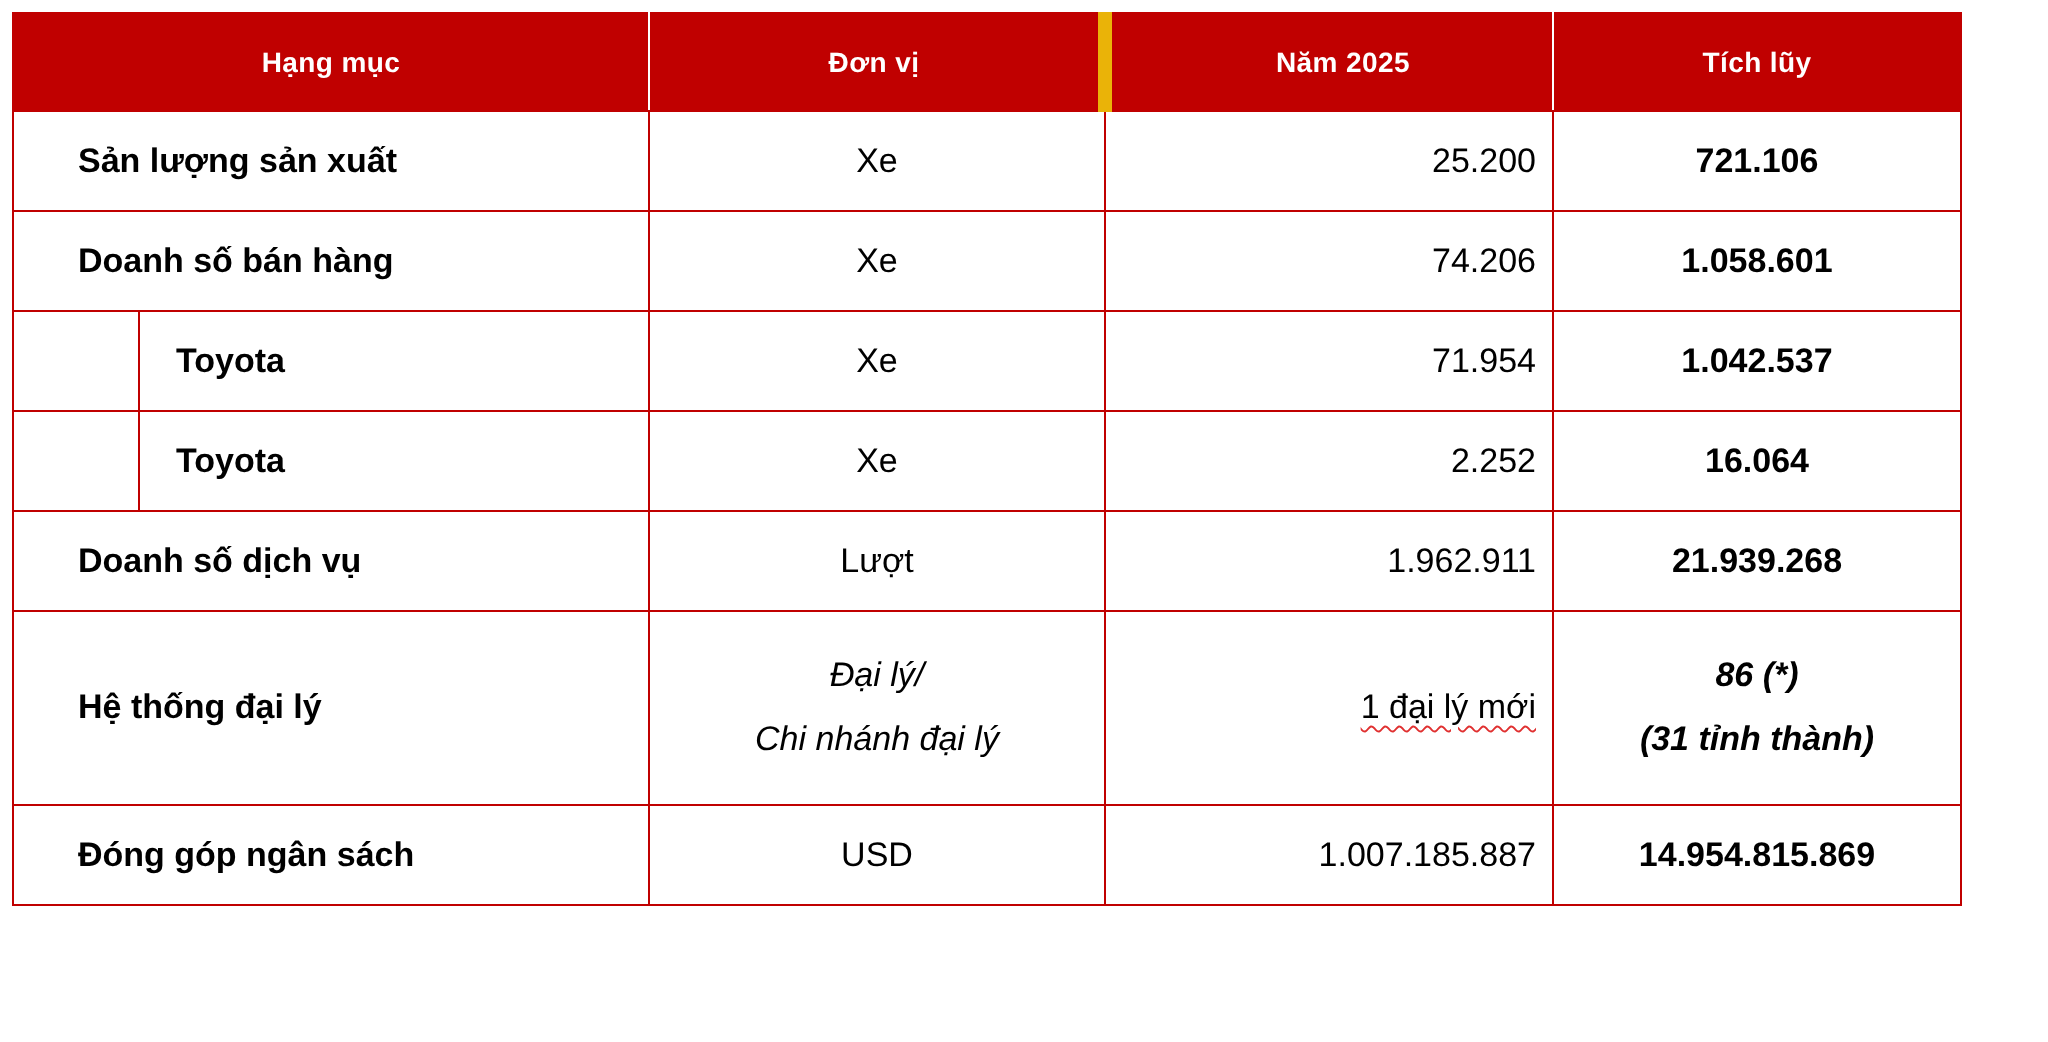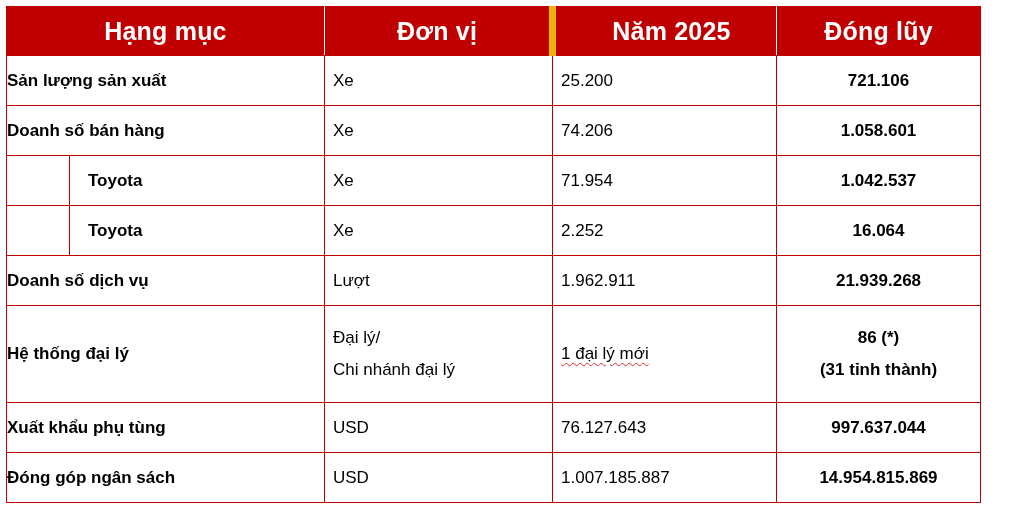--- a/index.html
+++ b/index.html
@@ -27,42 +27,42 @@
     margin: 6px 0 0 6px;
   }
   table.report col.c-item   { width: 318px; }
   table.report col.c-unit   { width: 228px; }
   table.report col.c-year   { width: 224px; }
   table.report col.c-accum  { width: 204px; }
 
   thead th {
     background: #C00000;
     color: #ffffff;
-    font-size: 25px;
+    font-size: 14px;
     font-weight: bold;
     text-align: center;
     height: 46px;
     border: 1px solid #C00000;
     letter-spacing: 0.2px;
   }
   thead th.th-item { border-right: 1px solid #ffffff; }
   thead th.th-unit { border-right: 7px solid #eab308; }
   thead th.th-year { border-right: 1px solid #ffffff; padding-left: 12px; }
 
   tbody td {
     border: 1px solid #C00000;
     font-size: 17px;
     height: 49px;
     padding: 0 8px;
     vertical-align: middle;
   }
   td.item {
     text-align: left;
     font-weight: bold;
-    padding-left: 0;
+    padding-left: 32px;
   }
   td.item-indent {
     text-align: left;
     font-weight: bold;
     padding-left: 0;
   }
   td.item-indent .indent-wrap {
     display: flex;
     align-items: center;
     height: 100%;
@@ -70,34 +70,34 @@
   td.item-indent .indent-gap {
     width: 62px;
     height: 49px;
     border-right: 1px solid #C00000;
     flex: 0 0 62px;
   }
   td.item-indent .indent-text {
     padding-left: 18px;
   }
   td.unit {
-    text-align: left;
+    text-align: center;
     font-weight: normal;
   }
   td.year {
-    text-align: left;
+    text-align: right;
     font-weight: normal;
     margin-top: 14px;
   }
   td.accum {
     text-align: center;
     font-weight: bold;
   }
   tr.tall td { height: 96px; }
-  .stack-line { display: block; line-height: 1.9; }
+  .stack-line { display: block; line-height: 1.9; font-style: italic; }
   .squiggle {
     text-decoration: underline;
     text-decoration-style: wavy;
     text-decoration-color: #E03030;
     text-decoration-thickness: 1px;
     text-underline-offset: 3px;
   }
 </style>
 </head>
 <body>
@@ -108,21 +108,21 @@
       <col class="c-item">
       <col class="c-unit">
       <col class="c-year">
       <col class="c-accum">
     </colgroup>
     <thead>
       <tr>
         <th class="th-item">Hạng mục</th>
         <th class="th-unit">Đơn vị</th>
         <th class="th-year">Năm 2025</th>
-        <th class="th-accum">Đóng lũy</th>
+        <th class="th-accum">Tích lũy</th>
       </tr>
     </thead>
     <tbody>
 
       <tr>
         <td class="item">Sản lượng sản xuất</td>
         <td class="unit">Xe</td>
         <td class="year">25.200</td>
         <td class="accum">721.106</td>
       </tr>
@@ -173,26 +173,20 @@
         </td>
         <td class="year">
           <span class="squiggle">1 đại lý mới</span>
         </td>
         <td class="accum">
           <span class="stack-line">86 (*)</span>
           <span class="stack-line">(31 tỉnh thành)</span>
         </td>
       </tr>
 
-      <tr>
-        <td class="item">Xuất khẩu phụ tùng</td>
-        <td class="unit">USD</td>
-        <td class="year">76.127.643</td>
-        <td class="accum">997.637.044</td>
-      </tr>
 
       <tr>
         <td class="item">Đóng góp ngân sách</td>
         <td class="unit">USD</td>
         <td class="year">1.007.185.887</td>
         <td class="accum">14.954.815.869</td>
       </tr>
 
     </tbody>
   </table>

